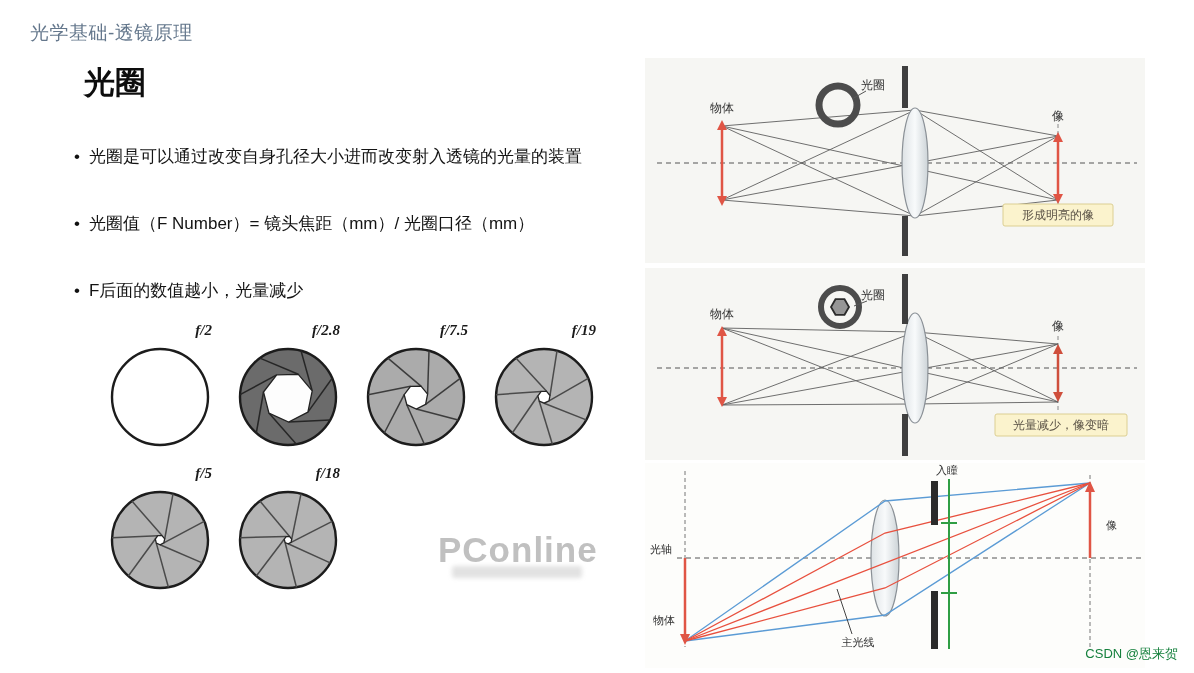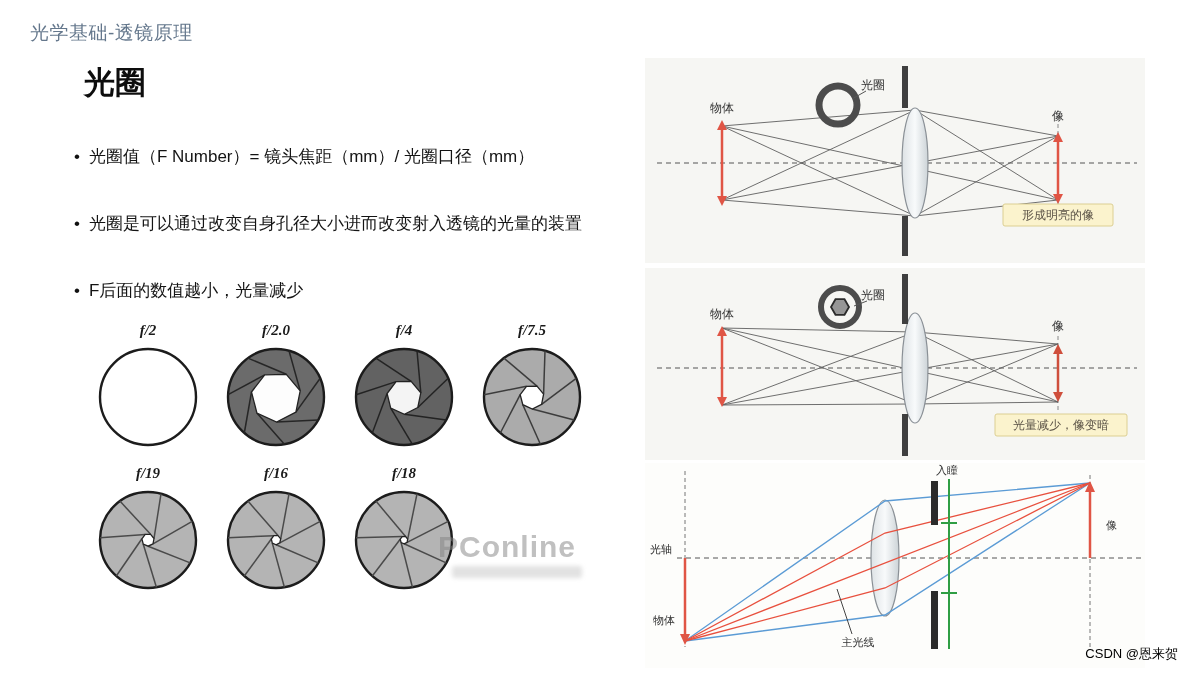--- a/index.html
+++ b/index.html
@@ -5,91 +5,77 @@
   *{margin:0;padding:0;box-sizing:border-box}
   html,body{width:1194px;height:673px}
   body{font-family:"Liberation Sans",sans-serif;background:#ffffff}
   .slide{position:relative;width:1194px;height:673px;background:#fff;overflow:hidden}
   .hdr{position:absolute;left:30px;top:20px;font-size:19px;color:#64778c;letter-spacing:.5px}
   .title{position:absolute;left:84px;top:62px;font-size:31px;font-weight:bold;color:#0d0d0d}
   .bullets{position:absolute;left:74px;top:146px;width:575px}
   .bullet{display:flex;gap:9px;margin-bottom:45px;font-size:17px;color:#141414;line-height:1.3}
   .bullet .marker::before{content:"•";font-size:17px;color:#111}
   .ap-grid{position:absolute;left:84px;top:322px;display:grid;grid-template-columns:repeat(4,128px)}
-  .ap-cell{display:flex;flex-direction:column;align-items:center;margin-bottom:16px}
+  .ap-cell{display:flex;flex-direction:column;align-items:flex-end;margin-bottom:16px}
   .ap-label{font-style:italic;font-weight:bold;font-size:15px;color:#1a1a1a;margin-bottom:6px;font-family:"Liberation Serif",serif}
   .panel{position:absolute;background:#f6f6f3}
   #p1{left:645px;top:58px;width:500px;height:205px}
   #p2{left:645px;top:268px;width:500px;height:192px}
   #p3{left:645px;top:463px;width:500px;height:205px;background:#fdfdfb}
   .panel svg{display:block;width:100%;height:100%}
   svg text{font-family:"Liberation Sans",sans-serif}
-  .wm-grid{position:absolute;left:438px;top:530px;font-size:30px;font-weight:bold;color:rgba(130,130,130,.5);letter-spacing:1px;z-index:4}
+  .wm-grid{position:absolute;left:438px;top:530px;font-size:35px;font-weight:bold;color:rgba(130,130,130,.5);letter-spacing:1px;z-index:4}
   .wm-bar{position:absolute;left:452px;top:566px;width:130px;height:12px;background:rgba(150,150,150,.28);border-radius:3px;filter:blur(2px);z-index:4}
-  .wm-csdn{position:absolute;right:16px;bottom:10px;font-size:13px;color:#000000}
+  .wm-csdn{position:absolute;right:16px;bottom:10px;font-size:13px;color:#15803d}
 </style>
 </head>
 <body>
 
 <div class="slide">
 
   <div class="hdr">光学基础-透镜原理</div>
   <div class="title">光圈</div>
 
   <div class="bullets">
     <div class="bullet">
       <span class="marker"></span>
-      <span>光圈值（F Number）= 镜头焦距（mm）/ 光圈口径（mm）</span>
+      <span>光圈是可以通过改变自身孔径大小进而改变射入透镜的光量的装置</span>
     </div>
     <div class="bullet">
       <span class="marker"></span>
-      <span>光圈是可以通过改变自身孔径大小进而改变射入透镜的光量的装置</span>
+      <span>光圈值（F Number）= 镜头焦距（mm）/ 光圈口径（mm）</span>
     </div>
     <div class="bullet">
       <span class="marker"></span>
       <span>F后面的数值越小，光量减少</span>
     </div>
   </div>
 
   <div class="ap-grid">
       <div class="ap-cell">
         <div class="ap-label">f/2</div>
         <svg width="104" height="104" viewBox="0 0 104 104">
           <circle cx="52" cy="52" r="48" fill="#ffffff" stroke="#1c1c1c" stroke-width="2.4"></circle>
         </svg>
       </div>
       <div class="ap-cell">
-        <div class="ap-label">f/2.0</div>
+        <div class="ap-label">f/2.8</div>
         <svg width="104" height="104" viewBox="0 0 104 104">
           <circle cx="52" cy="52" r="48" fill="#6b6b6b" stroke="#1c1c1c" stroke-width="2.4"></circle>
           <line x1="96.2" y1="33.3" x2="71.9" y2="67.1" stroke="#262626" stroke-width="1.5"></line>
           <line x1="94.2" y1="74.9" x2="52.6" y2="77.0" stroke="#262626" stroke-width="1.5"></line>
           <line x1="60.4" y1="99.3" x2="32.9" y2="68.0" stroke="#262626" stroke-width="1.5"></line>
           <line x1="20.3" y1="88.0" x2="27.5" y2="47.0" stroke="#262626" stroke-width="1.5"></line>
           <line x1="4.1" y1="49.7" x2="40.7" y2="29.8" stroke="#262626" stroke-width="1.5"></line>
           <line x1="23.9" y1="13.1" x2="62.3" y2="29.3" stroke="#262626" stroke-width="1.5"></line>
           <line x1="65.0" y1="5.8" x2="76.2" y2="45.9" stroke="#262626" stroke-width="1.5"></line>
           <polygon points="71.9,67.1 52.6,77.0 32.9,68.0 27.5,47.0 40.7,29.8 62.3,29.3 76.2,45.9" fill="#fdfdfd" stroke="#222" stroke-width="1.3"></polygon>
         </svg>
       </div>
       <div class="ap-cell">
-        <div class="ap-label">f/4</div>
-        <svg width="104" height="104" viewBox="0 0 104 104">
-          <circle cx="52" cy="52" r="48" fill="#626262" stroke="#1c1c1c" stroke-width="2.4"></circle>
-          <line x1="96.2" y1="33.3" x2="65.8" y2="62.5" stroke="#232323" stroke-width="1.5"></line>
-          <line x1="94.2" y1="74.9" x2="52.4" y2="69.3" stroke="#232323" stroke-width="1.5"></line>
-          <line x1="60.4" y1="99.3" x2="38.7" y2="63.1" stroke="#232323" stroke-width="1.5"></line>
-          <line x1="20.3" y1="88.0" x2="35.1" y2="48.5" stroke="#232323" stroke-width="1.5"></line>
-          <line x1="4.1" y1="49.7" x2="44.1" y2="36.6" stroke="#232323" stroke-width="1.5"></line>
-          <line x1="23.9" y1="13.1" x2="59.1" y2="36.3" stroke="#232323" stroke-width="1.5"></line>
-          <line x1="65.0" y1="5.8" x2="68.8" y2="47.8" stroke="#232323" stroke-width="1.5"></line>
-          <polygon points="65.8,62.5 52.4,69.3 38.7,63.1 35.1,48.5 44.1,36.6 59.1,36.3 68.8,47.8" fill="#f4f4f4" stroke="#222" stroke-width="1.3"></polygon>
-        </svg>
-      </div>
-      <div class="ap-cell">
         <div class="ap-label">f/7.5</div>
         <svg width="104" height="104" viewBox="0 0 104 104">
           <circle cx="52" cy="52" r="48" fill="#ababab" stroke="#1c1c1c" stroke-width="2.4"></circle>
           <line x1="96.2" y1="33.3" x2="61.6" y2="59.3" stroke="#3c3c3c" stroke-width="1.5"></line>
           <line x1="94.2" y1="74.9" x2="52.3" y2="64.0" stroke="#3c3c3c" stroke-width="1.5"></line>
           <line x1="60.4" y1="99.3" x2="42.8" y2="59.7" stroke="#3c3c3c" stroke-width="1.5"></line>
           <line x1="20.3" y1="88.0" x2="40.2" y2="49.6" stroke="#3c3c3c" stroke-width="1.5"></line>
           <line x1="4.1" y1="49.7" x2="46.5" y2="41.3" stroke="#3c3c3c" stroke-width="1.5"></line>
           <line x1="23.9" y1="13.1" x2="57.0" y2="41.1" stroke="#3c3c3c" stroke-width="1.5"></line>
           <line x1="65.0" y1="5.8" x2="63.6" y2="49.1" stroke="#3c3c3c" stroke-width="1.5"></line>
@@ -104,21 +90,21 @@
           <line x1="94.2" y1="74.9" x2="52.1" y2="58.2" stroke="#4a4a4a" stroke-width="1.5"></line>
           <line x1="60.4" y1="99.3" x2="47.2" y2="56.0" stroke="#4a4a4a" stroke-width="1.5"></line>
           <line x1="20.3" y1="88.0" x2="45.9" y2="50.8" stroke="#4a4a4a" stroke-width="1.5"></line>
           <line x1="4.1" y1="49.7" x2="49.2" y2="46.4" stroke="#4a4a4a" stroke-width="1.5"></line>
           <line x1="23.9" y1="13.1" x2="54.6" y2="46.3" stroke="#4a4a4a" stroke-width="1.5"></line>
           <line x1="65.0" y1="5.8" x2="58.0" y2="50.5" stroke="#4a4a4a" stroke-width="1.5"></line>
           <polygon points="57.0,55.8 52.1,58.2 47.2,56.0 45.9,50.8 49.2,46.4 54.6,46.3 58.0,50.5" fill="#ffffff" stroke="#222" stroke-width="1.3"></polygon>
         </svg>
       </div>
       <div class="ap-cell">
-        <div class="ap-label">f/16</div>
+        <div class="ap-label">f/5</div>
         <svg width="104" height="104" viewBox="0 0 104 104">
           <circle cx="52" cy="52" r="48" fill="#b4b4b4" stroke="#1c1c1c" stroke-width="2.4"></circle>
           <line x1="96.2" y1="33.3" x2="55.8" y2="54.9" stroke="#4a4a4a" stroke-width="1.5"></line>
           <line x1="94.2" y1="74.9" x2="52.1" y2="56.8" stroke="#4a4a4a" stroke-width="1.5"></line>
           <line x1="60.4" y1="99.3" x2="48.3" y2="55.1" stroke="#4a4a4a" stroke-width="1.5"></line>
           <line x1="20.3" y1="88.0" x2="47.3" y2="51.0" stroke="#4a4a4a" stroke-width="1.5"></line>
           <line x1="4.1" y1="49.7" x2="49.8" y2="47.7" stroke="#4a4a4a" stroke-width="1.5"></line>
           <line x1="23.9" y1="13.1" x2="54.0" y2="47.6" stroke="#4a4a4a" stroke-width="1.5"></line>
           <line x1="65.0" y1="5.8" x2="56.7" y2="50.8" stroke="#4a4a4a" stroke-width="1.5"></line>
           <polygon points="55.8,54.9 52.1,56.8 48.3,55.1 47.3,51.0 49.8,47.7 54.0,47.6 56.7,50.8" fill="#ffffff" stroke="#222" stroke-width="1.3"></polygon>

